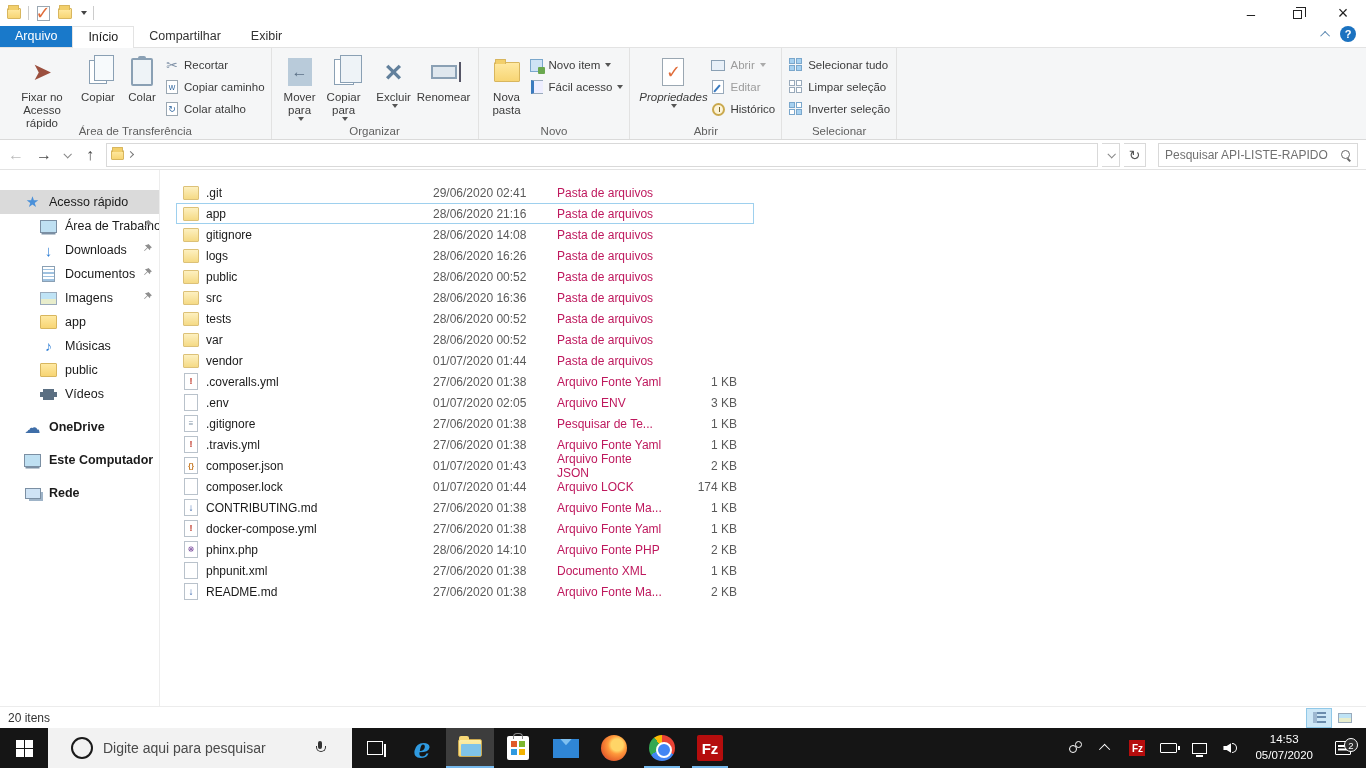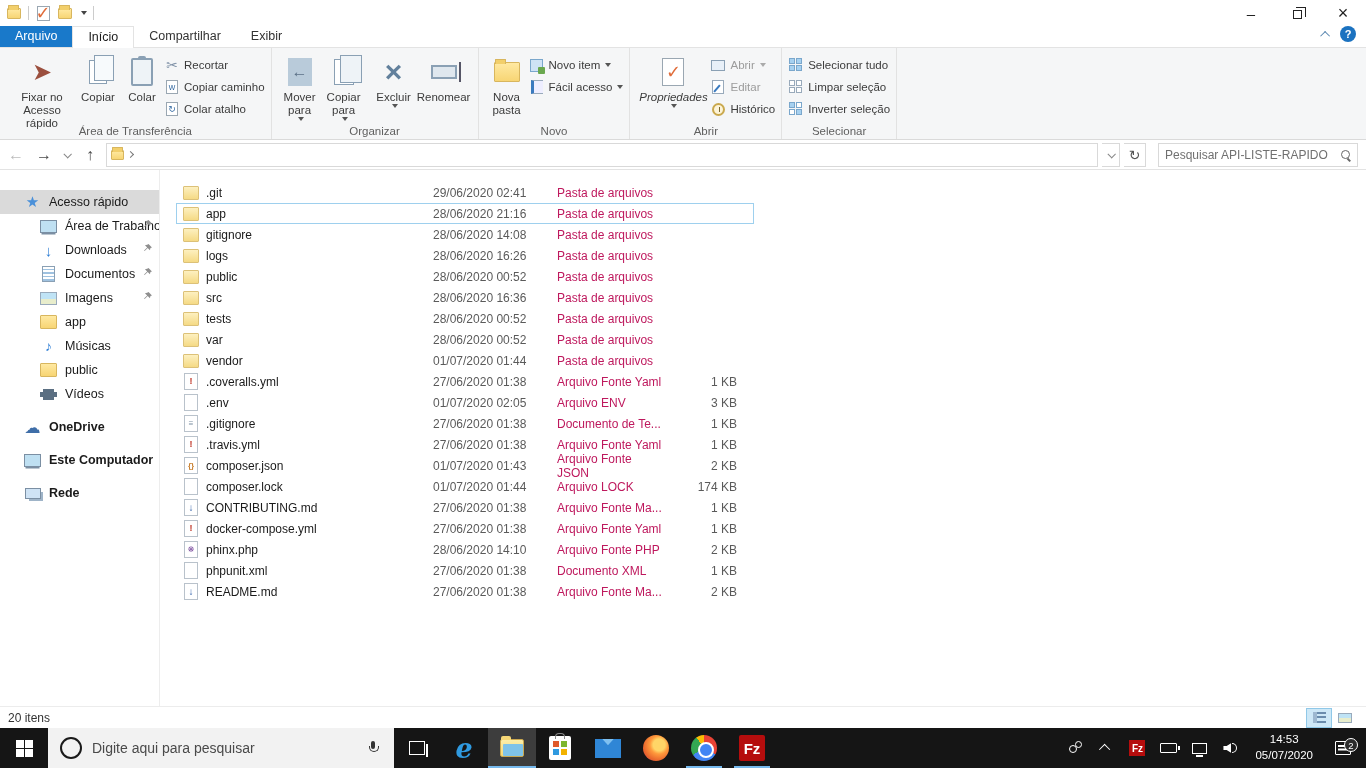--- a/index.html
+++ b/index.html
@@ -150,21 +150,21 @@
   .view-btn { width:26px; height:20px; display:flex; align-items:center; justify-content:center; }
   .view-btn.sel { background:#cde8f7; border:1px solid #90c8e8; }
   .vb-details { width:13px; height:11px; background:repeating-linear-gradient(#6a8cad 0 2px,transparent 2px 4.5px); border-left:4px solid #9db8d0; }
   .vb-thumbs { width:14px; height:10px; border:1px solid #9ab; background:linear-gradient(180deg,#bfe3f5 55%,#e8edcc 55%); }
 
   
   .taskbar { position:absolute; left:0; right:0; bottom:0; height:40px; background:#151515; display:flex; align-items:stretch; color:#fff; }
   .start { width:48px; display:flex; align-items:center; justify-content:center; }
   .winlogo { width:17px; height:17px; display:grid; grid-template-columns:8px 8px; grid-template-rows:8px 8px; gap:1px; }
   .winlogo span { background:#fff; }
-  .tb-search { width:346px; background:#f2f2f2; display:flex; align-items:center; gap:10px; padding:0 12px; color:#4a4a4a; }
+  .tb-search { width:304px; background:#f2f2f2; display:flex; align-items:center; gap:10px; padding:0 23px; color:#4a4a4a; }
   .cortana-circ { width:22px; height:22px; border:2.5px solid #1a1a1a; border-radius:50%; flex:none; }
   .tb-search input { flex:1; border:none; outline:none; background:transparent; font-size:14px; color:#333; font-family:inherit; min-width:0; }
   .tb-search input::placeholder { color:#4a4a4a; }
   .mic { width:10px; height:14px; position:relative; flex:none; margin-right:4px; }
   .mic:before { content:""; position:absolute; left:3px; top:0; width:4px; height:8px; background:#333; border-radius:2px; }
   .mic:after { content:""; position:absolute; left:1px; top:5px; width:8px; height:5px; border:1.3px solid #333; border-top:none; border-radius:0 0 5px 5px; }
   .taskview { width:46px; display:flex; align-items:center; justify-content:center; }
   .tv-ic { width:16px; height:14px; border:1.5px solid #fff; position:relative; }
   .tv-ic:after { content:""; position:absolute; right:-4px; top:2px; width:2px; height:13px; background:#fff; box-shadow:0 -4px 0 -1px #fff, 0 4px 0 -1px #fff; }
   .tb-apps { display:flex; }
@@ -659,21 +659,21 @@
             </div>
 
             <div class="frow">
               <div class="fc name">
                 <span class="fi page text">
                   <span class="glyph">≡</span>
                 </span>
                 <span>.gitignore</span>
               </div>
               <div class="fc date">27/06/2020 01:38</div>
-              <div class="fc type">Documento de Te...</div>
+              <div class="fc type">Pesquisar de Te...</div>
               <div class="fc size">1 KB</div>
             </div>
 
             <div class="frow">
               <div class="fc name">
                 <span class="fi page yml">
                   <span class="glyph">!</span>
                 </span>
                 <span>.travis.yml</span>
               </div>

